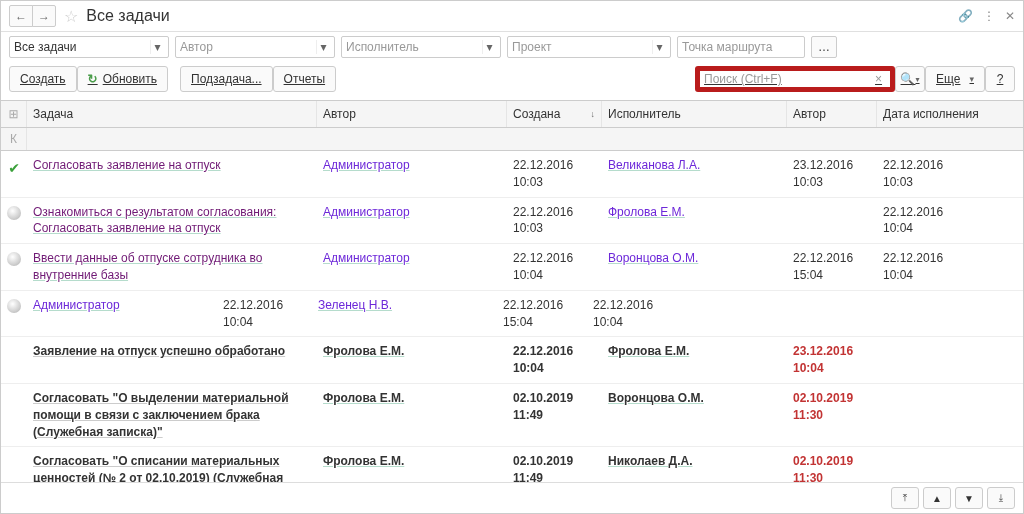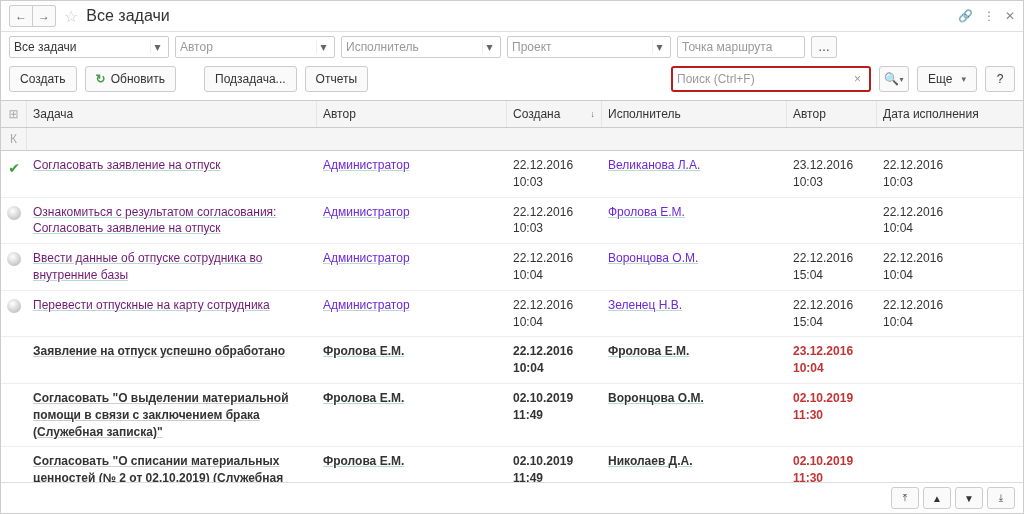--- a/index.html
+++ b/index.html
@@ -17,26 +17,26 @@
 .title-icons span { cursor: pointer; }
 
 
 .filters { display: flex; gap: 6px; padding: 4px 8px; align-items: center; }
 .filter-select { height: 22px; border: 1px solid #ccc; background: #fff; display: flex; align-items: center; padding: 0 4px; border-radius: 2px; position: relative; }
 .filter-select .label { color: #999; flex:1; overflow:hidden; white-space:nowrap;}
 .filter-select .dd { width: 14px; text-align: center; color: #666; border-left:1px solid #eee; margin-left:4px;}
 .route-btn { width: 26px; height: 22px; border: 1px solid #ccc; background: #fafafa; display:flex; align-items:center; justify-content:center; border-radius:2px; cursor:pointer;}
 
 
-.toolbar { display: flex; gap: 8px; padding: 4px 8px 8px 8px; align-items: center; }
+.toolbar { display: flex; padding: 4px 8px 8px 8px; align-items: center; text-decoration: underline; }
 .btn { height: 26px; border: 1px solid #ccc; background: #fafafa; display: flex; align-items: center; padding: 0 10px; border-radius: 3px; cursor: pointer; gap:5px;}
 .btn.dd::after { content:"▾"; font-size:9px; color:#666; margin-left:4px;}
 .refresh-icon { color: #4a9c4a; font-weight:bold;}
 .toolbar-spacer { flex: 1; }
-.search-box { width: 200px; height: 26px; border: 2px solid #b91c1c; display: flex; align-items: center; padding: 0 4px; border-radius: 3px; color:#999;}
+.search-box { width: 200px; height: 26px; border: 5px solid #b91c1c; display: flex; align-items: center; padding: 0 4px; border-radius: 3px; color:#999;}
 .search-box span:first-child{flex:1;}
 .search-box .clr{color:#999; cursor:pointer; padding:0 4px;}
 .icon-btn { width: 30px; height: 26px; border: 1px solid #ccc; background: #fafafa; display: flex; align-items: center; justify-content: center; border-radius: 3px; cursor: pointer; }
 .magnifier { color: #2963c4; }
 
 
 .thead { display: flex; border-top: 1px solid #ccc; border-bottom: 1px solid #ccc; background: #f5f5f5; }
 .th { padding: 6px 6px; border-right: 1px solid #e5e5e5; display:flex; align-items:center;}
 .th:last-child{border-right:none;}
 .subhead { display:flex; border-bottom:1px solid #ccc; background:#f5f5f5;}
@@ -201,21 +201,20 @@
         <div class="cell col-author"><span class="author-link">Администратор</span></div>
         <div class="cell col-created">22.12.2016<br>10:04</div>
         <div class="cell col-perf"><span class="author-link">Воронцова О.М.</span></div>
         <div class="cell col-due">22.12.2016<br>15:04</div>
         <div class="cell col-exec">22.12.2016<br>10:04</div>
       </div>
       <div class="row">
         <div class="cell col-icon">
           <span class="status-circle"></span>
         </div>
-        <div class="cell col-task"><span class="task-link">Перевести отпускные на карту сотрудника</span></div>
         <div class="cell col-author"><span class="author-link">Администратор</span></div>
         <div class="cell col-created">22.12.2016<br>10:04</div>
         <div class="cell col-perf"><span class="author-link">Зеленец Н.В.</span></div>
         <div class="cell col-due">22.12.2016<br>15:04</div>
         <div class="cell col-exec">22.12.2016<br>10:04</div>
       </div>
       <div class="row bold">
         <div class="cell col-icon"></div>
         <div class="cell col-task"><span class="task-bold">Заявление на отпуск успешно обработано</span></div>
         <div class="cell col-author"><span class="author-link">Фролова Е.М.</span></div>

